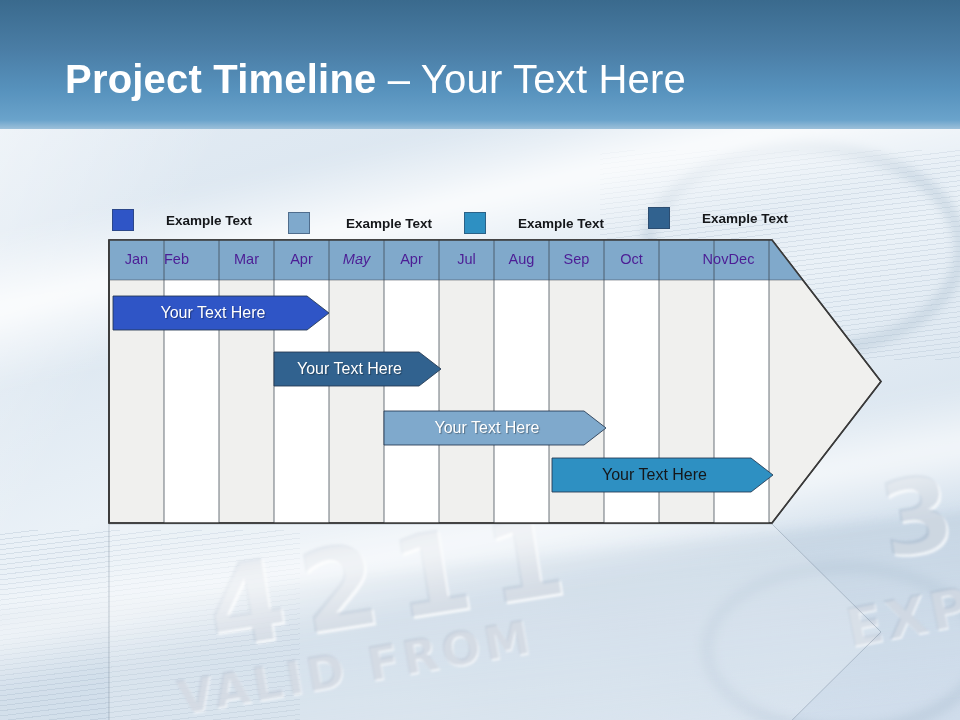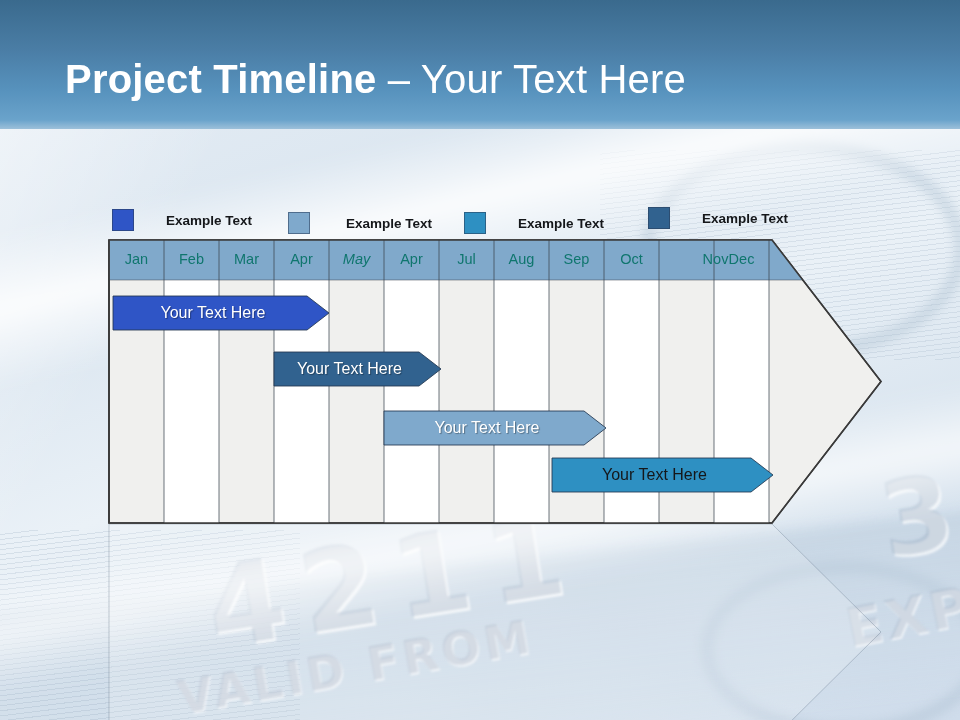--- a/index.html
+++ b/index.html
@@ -109,21 +109,21 @@
   .bar svg{position:absolute;left:0;top:0;overflow:visible;}
   .bar .lbl{
     position:absolute;left:0;top:0;width:100%;height:100%;
     display:flex;align-items:center;justify-content:center;
     font-size:16px;white-space:nowrap;padding-right:16px;box-sizing:border-box;
   }
   .bar.white .lbl{color:#ffffff;text-shadow:1px 1px 1px rgba(0,0,0,.35);}
   .bar.dark  .lbl{color:#15171a;}
 
   .month-lbl{
-    position:absolute;color:#0f766e;font-size:14.5px;
+    position:absolute;color:#4c1d95;font-size:14.5px;
     text-align:center;white-space:nowrap;
   }
 </style>
 </head>
 <body>
 
 <div id="bg">
   <div class="base"></div>
   <div class="microtext2"></div>
   <div class="disc a"></div>
@@ -188,21 +188,21 @@
       <line x1="440" y1="0" x2="440" y2="283" stroke="rgba(60,70,80,.75)" stroke-width="1"></line>
       <line x1="495" y1="0" x2="495" y2="283" stroke="rgba(60,70,80,.75)" stroke-width="1"></line>
       <line x1="550" y1="0" x2="550" y2="283" stroke="rgba(60,70,80,.75)" stroke-width="1"></line>
       <line x1="605" y1="0" x2="605" y2="283" stroke="rgba(60,70,80,.75)" stroke-width="1"></line>
       <line x1="660" y1="0" x2="660" y2="283" stroke="rgba(60,70,80,.75)" stroke-width="1"></line>
       <line x1="0" y1="40" x2="693.8127208480565" y2="40" stroke="rgba(60,70,80,.5)" stroke-width="1"></line>
       <polygon points="0,0 663,0 772,141.5 663,283 0,283" fill="none" stroke="#3a3a3a" stroke-width="1.6"></polygon>
     </svg>
   <div id="months">
       <div class="month-lbl" style="left: 0px; top: 11px; width: 55px;">Jan</div>
-      <div class="month-lbl" style="left: 55px; top: 11px; width: 55px;">Feb</div>
+      <div class="month-lbl" style="left: 40px; top: 11px; width: 55px;">Feb</div>
       <div class="month-lbl" style="left: 110px; top: 11px; width: 55px;">Mar</div>
       <div class="month-lbl" style="left: 165px; top: 11px; width: 55px;">Apr</div>
       <div class="month-lbl" style="left: 220px; top: 11px; width: 55px; font-style: italic;">May</div>
       <div class="month-lbl" style="left: 275px; top: 11px; width: 55px;">Apr</div>
       <div class="month-lbl" style="left: 330px; top: 11px; width: 55px;">Jul</div>
       <div class="month-lbl" style="left: 385px; top: 11px; width: 55px;">Aug</div>
       <div class="month-lbl" style="left: 440px; top: 11px; width: 55px;">Sep</div>
       <div class="month-lbl" style="left: 495px; top: 11px; width: 55px;">Oct</div>
       <div class="month-lbl" style="left: 550px; top: 11px; width: 55px; padding-left: 29px;">Nov</div>
       <div class="month-lbl" style="left: 605px; top: 11px; width: 55px;">Dec</div>

